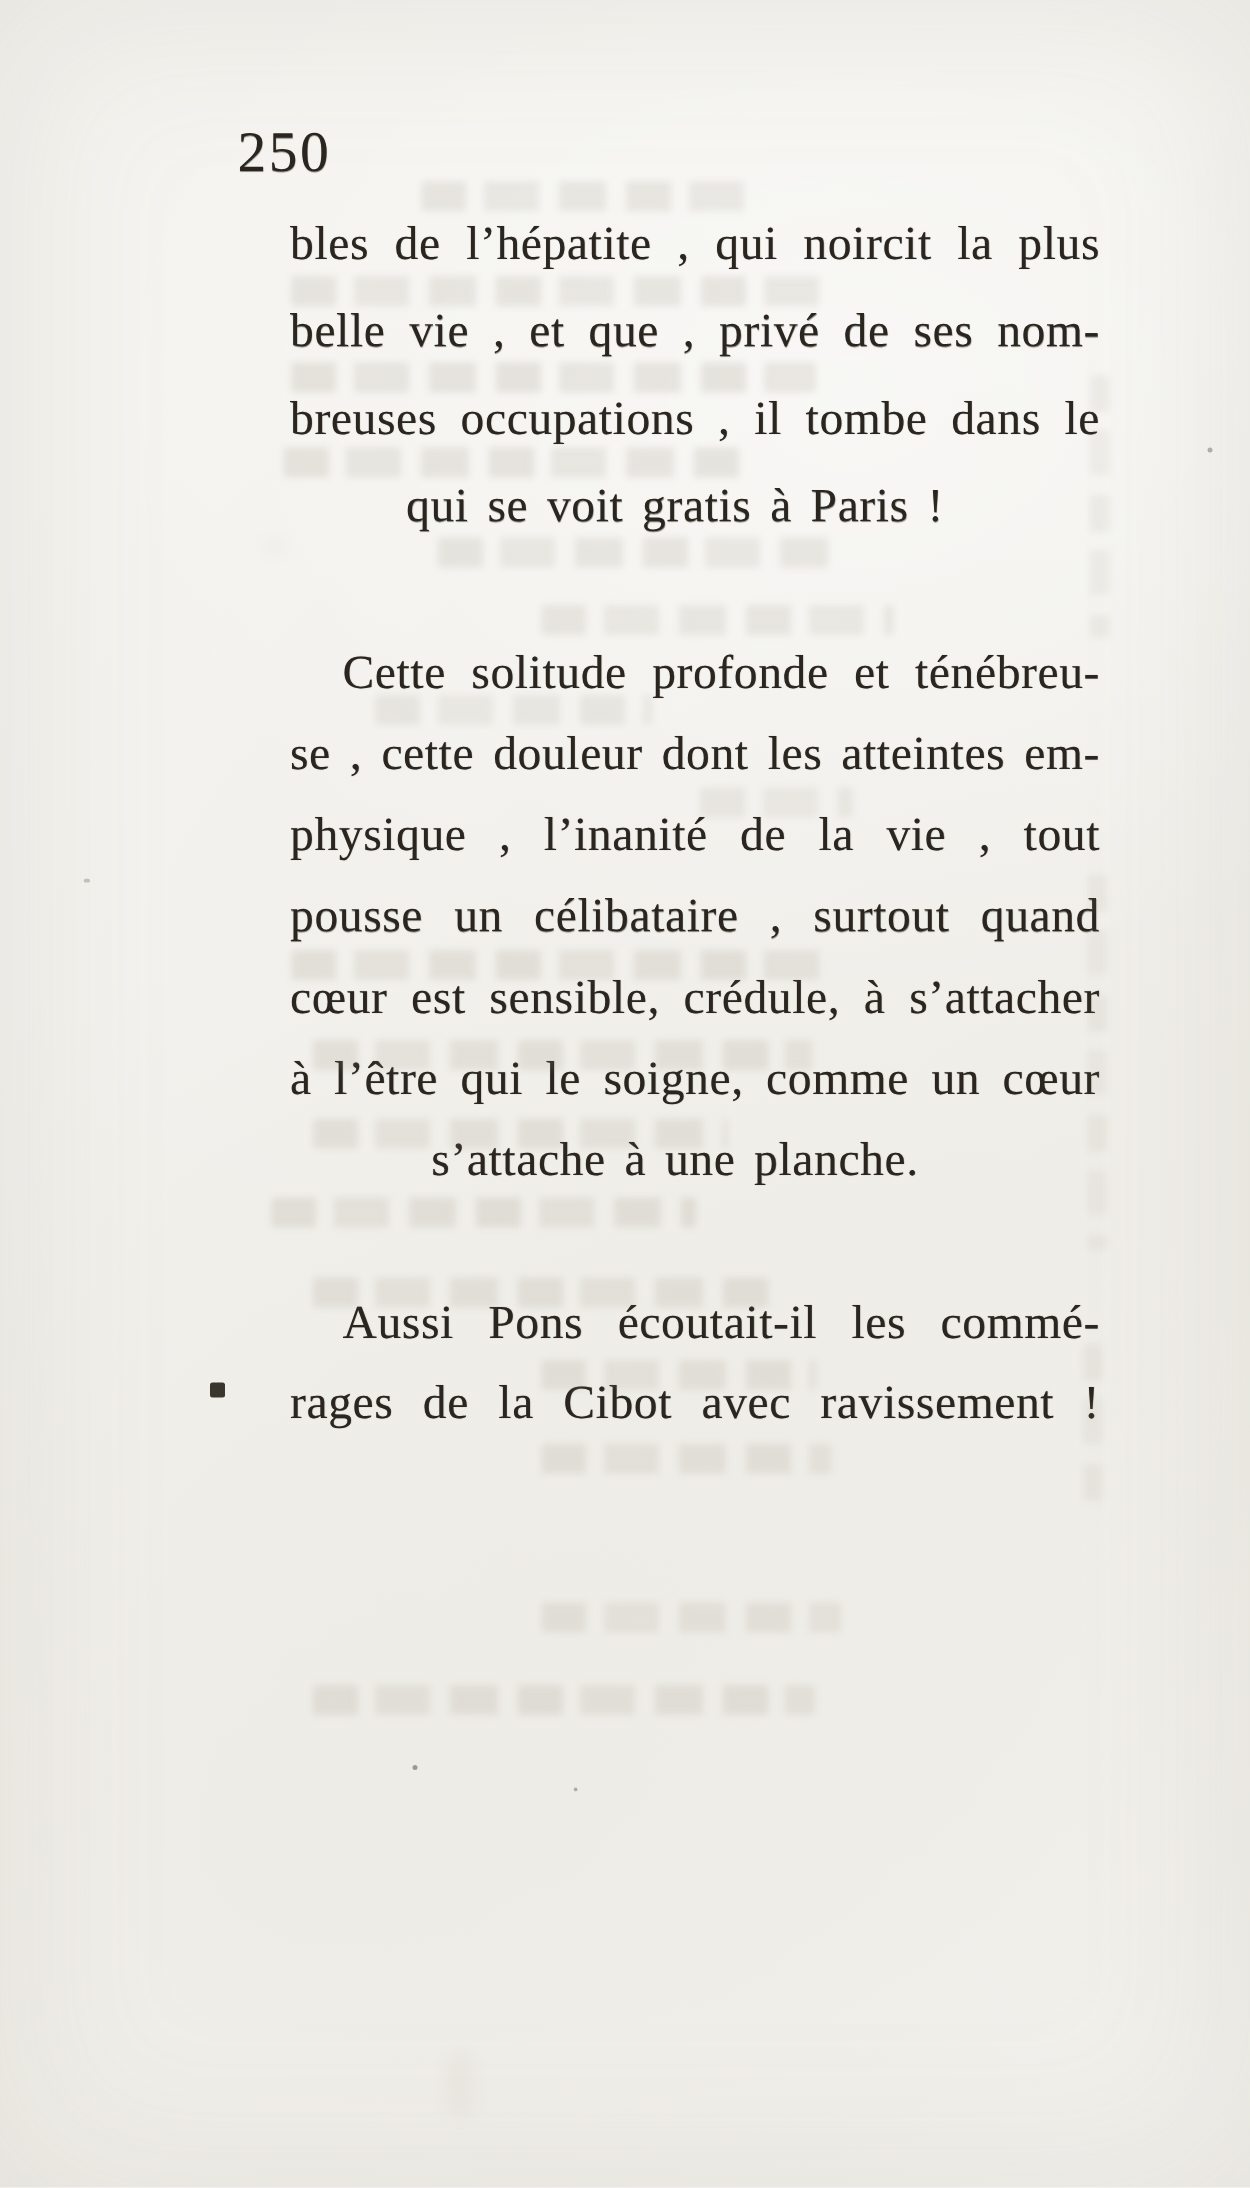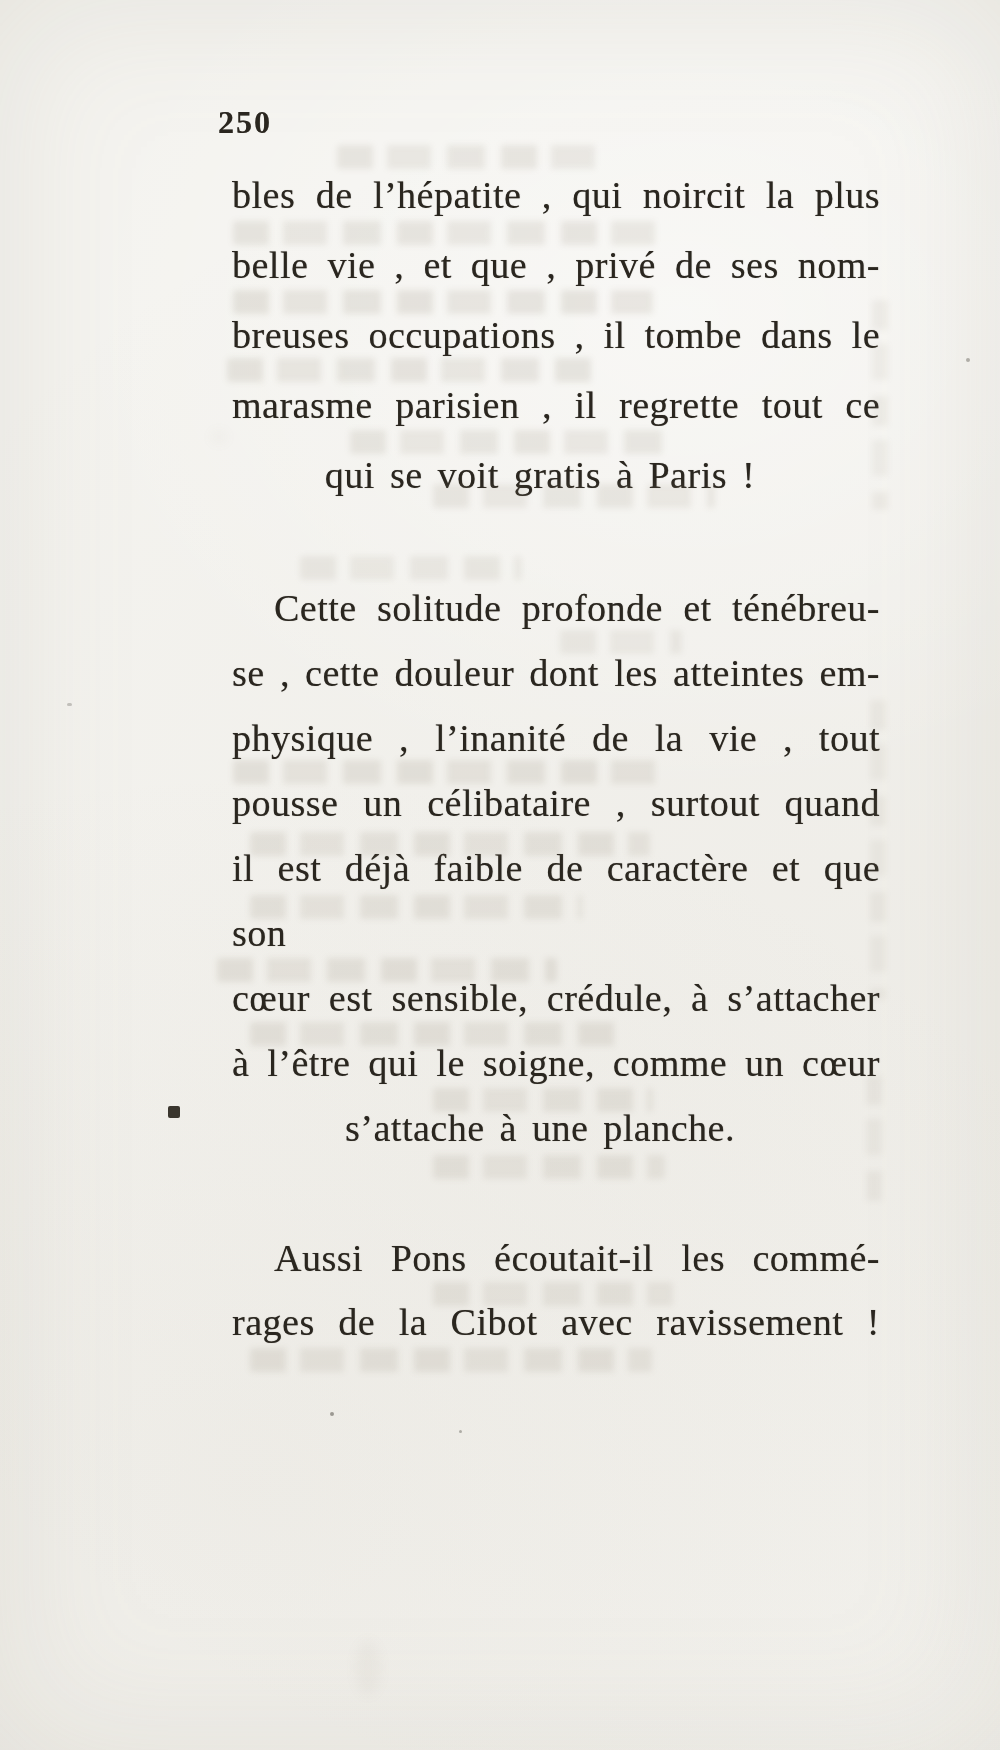--- a/index.html
+++ b/index.html
@@ -24,27 +24,26 @@
     background:
       radial-gradient(900px 700px at 68% 18%, rgba(255,255,255,0.45), transparent 70%),
       radial-gradient(1300px 1000px at 25% 85%, rgba(188,180,164,0.10), transparent 72%),
       radial-gradient(1500px 1200px at 88% 55%, rgba(188,180,164,0.09), transparent 75%),
       var(--paper);
     box-shadow: inset 0 0 140px rgba(158,148,132,0.16);
   }
   
   .folio {
     position: absolute;
-    left: 218px;
+    left: 190px;
     top: 102px;
-    font-size: 32px;
+    font-size: 46px;
     line-height: 40px;
     letter-spacing: 2px;
     text-shadow: 0.2px 0.3px 0.6px rgba(42,38,31,0.5);
-    font-weight: bold;
   }
   .running-title {
     position: absolute;
     left: 483px;
     top: 113px;
     transform: translateX(-50%);
     font-size: 24px;
     line-height: 30px;
     letter-spacing: 2px;
     word-spacing: 9px;
@@ -114,29 +113,27 @@
 
 <div class="scan">
 
   <div class="folio">250</div>
 
   <div class="text-body">
       <div class="para para-0">
         <div class="line justify">bles de l’hépatite , qui noircit la plus</div>
         <div class="line justify">belle vie , et que , privé de ses nom-</div>
         <div class="line justify">breuses occupations , il tombe dans le</div>
-        <div class="line justify">marasme parisien , il regrette tout ce</div>
         <div class="line">qui se voit gratis à Paris !</div>
       </div>
       <div class="para para-1">
         <div class="line justify indent">Cette solitude profonde et ténébreu-</div>
         <div class="line justify">se , cette douleur dont les atteintes em-</div>
         <div class="line justify">physique , l’inanité de la vie , tout</div>
         <div class="line justify">pousse un célibataire , surtout quand</div>
-        <div class="line justify">il est déjà faible de caractère et que son</div>
         <div class="line justify">cœur est sensible, crédule, à s’attacher</div>
         <div class="line justify">à l’être qui le soigne, comme un cœur</div>
         <div class="line">s’attache à une planche.</div>
       </div>
       <div class="para para-2">
         <div class="line justify indent">Aussi Pons écoutait-il les commé-</div>
         <div class="line justify">rages de la Cibot avec ravissement !</div>
       </div>
     </div>
 

